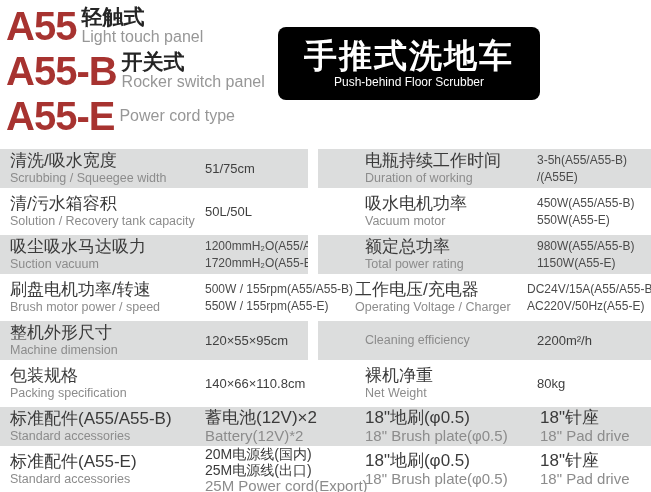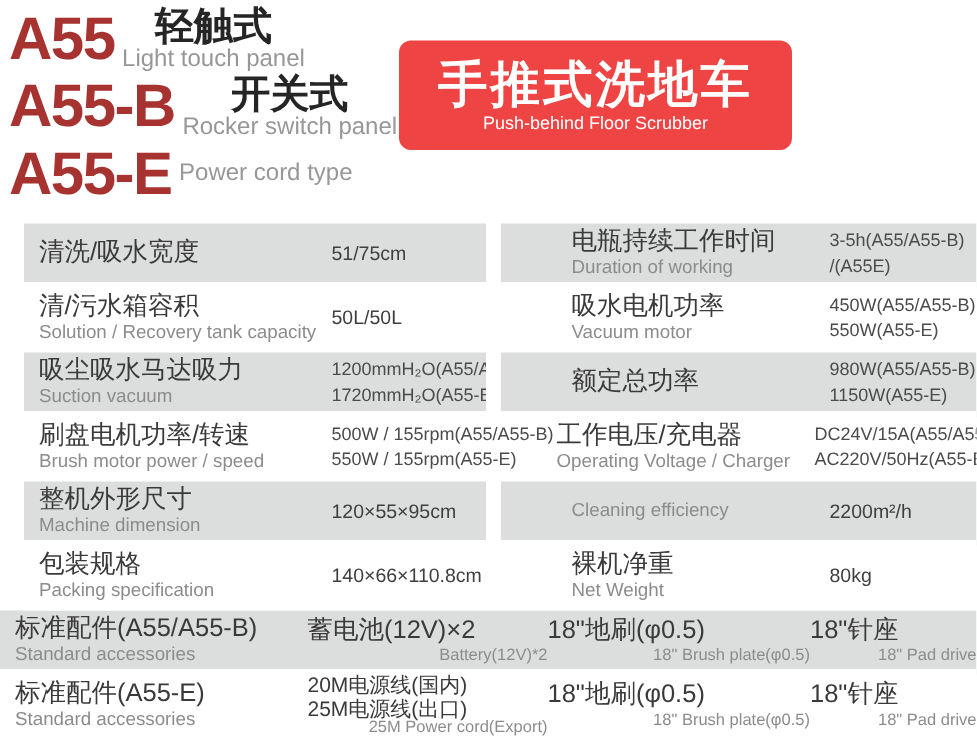--- a/index.html
+++ b/index.html
@@ -11,39 +11,39 @@
   .page{position:relative;width:651px;height:492px;background:#fff;border-radius:20px;}
 
   
   .header{position:relative;height:149px;padding:3px 0 0 6px;box-sizing:border-box;}
   .model-row{display:flex;align-items:center;height:45px;}
   .model-code{
     color:#a73330;font-size:40px;font-weight:700;line-height:1;
     letter-spacing:-1px;white-space:nowrap;
   }
   .model-titles{margin-left:5px;padding-top:1px;}
-  .model-cn{font-size:26px;font-weight:700;color:#252525;line-height:1.05;white-space:nowrap;text-align:center;}
+  .model-cn{font-size:21px;font-weight:700;color:#252525;line-height:1.05;white-space:nowrap;}
   .model-en{font-size:16px;color:#979797;line-height:1.1;white-space:nowrap;}
 
   .banner{
-    position:absolute;left:266px;top:27px;width:262px;height:73px;
-    background:#ef4444;border-radius:8px;color:#fff;
+    position:absolute;left:278px;top:27px;width:262px;height:73px;
+    background:#000000;border-radius:8px;color:#fff;
     display:flex;flex-direction:column;align-items:center;justify-content:center;
   }
   .banner-cn{font-size:33px;font-weight:700;letter-spacing:2px;line-height:1.15;white-space:nowrap;}
   .banner-en{font-size:12px;line-height:1.2;white-space:nowrap;}
 
   
   .table{position:absolute;top:149px;left:0;width:651px;}
   .srow{display:flex;height:43px;}
   .half{
     display:flex;align-items:center;box-sizing:border-box;height:43px;
     border-bottom:4px solid #fff;
   }
-  .half.left{width:308px;padding-left:10px;margin-left:16px;}
+  .half.left{width:308px;padding-left:10px;}
   .gap{width:10px;height:43px;background:#fff;}
   .half.right{flex:1;padding-left:47px;}
   .srow.gray .half{background:#dcdddd;}
 
   .lbl{flex:0 0 auto;}
   .half.left .lbl{width:195px;}
   .half.right .lbl{width:172px;}
   .lbl-cn{font-size:17px;color:#3a3a3a;line-height:1.2;white-space:nowrap;}
   .lbl-en{font-size:12.5px;color:#8c8c8c;line-height:1.1;white-space:nowrap;}
   .val-big{font-size:13px;color:#3f3f3f;white-space:nowrap;}
@@ -54,21 +54,21 @@
     display:flex;align-items:center;height:43px;box-sizing:border-box;
     border-bottom:4px solid #fff;padding-left:10px;
   }
   .arow.gray{background:#dcdddd;}
   .acol-label{width:195px;}
   .acol-2{width:160px;}
   .acol-3{width:175px;}
   .acol-4{flex:1;}
   .acc-main{font-size:17px;color:#3a3a3a;line-height:1.2;white-space:nowrap;}
   .acc-mid{font-size:14px;color:#3a3a3a;line-height:1.15;white-space:nowrap;}
-  .acc-sub{font-size:11px;color:#8c8c8c;line-height:1.1;white-space:nowrap;text-align:right;}
+  .acc-sub{font-size:15px;color:#8c8c8c;line-height:1.1;white-space:nowrap;}
   .acc-sub.tight{line-height:1.05;}
 </style>
 </head>
 <body>
 
 <div class="page">
 
   <div class="header">
 
     <div class="model-row">
@@ -99,20 +99,21 @@
       <div class="banner-en">Push-behind Floor Scrubber</div>
     </div>
   </div>
 
   <div class="table">
 
     <div class="srow gray">
       <div class="half left">
         <div class="lbl">
           <div class="lbl-cn">清洗/吸水宽度</div>
+          <div class="lbl-en">Scrubbing / Squeegee width</div>
         </div>
         <div class="val-big">51/75cm</div>
       </div>
       <div class="gap"></div>
       <div class="half right">
         <div class="lbl">
           <div class="lbl-cn">电瓶持续工作时间</div>
           <div class="lbl-en">Duration of working</div>
         </div>
         <div class="val-small">
@@ -151,20 +152,21 @@
         </div>
         <div class="val-small">
           <div>1200mmH₂O(A55/A55-B)</div>
           <div>1720mmH₂O(A55-E)</div>
         </div>
       </div>
       <div class="gap"></div>
       <div class="half right">
         <div class="lbl">
           <div class="lbl-cn">额定总功率</div>
+          <div class="lbl-en">Total power rating</div>
         </div>
         <div class="val-small">
           <div>980W(A55/A55-B)</div>
           <div>1150W(A55-E)</div>
         </div>
       </div>
     </div>
 
     <div class="srow">
       <div class="half left">

